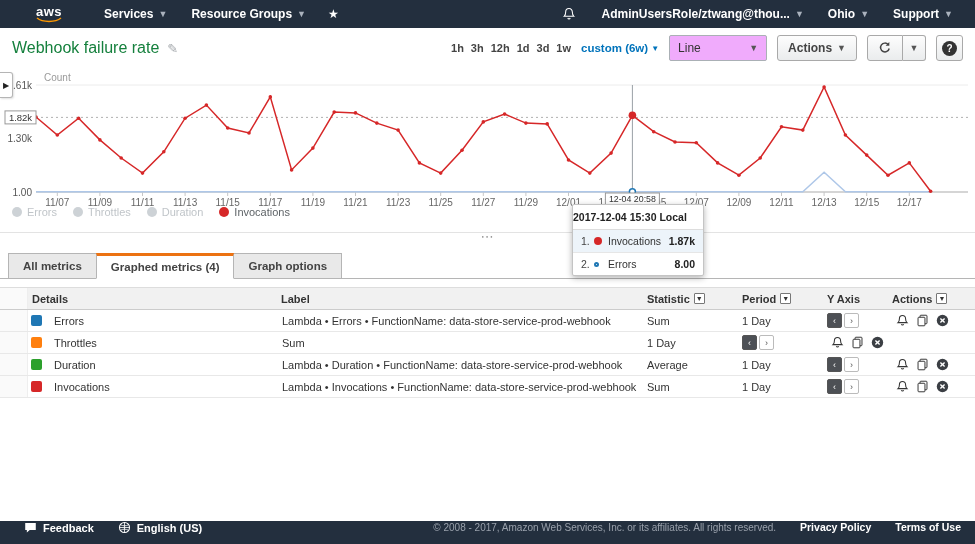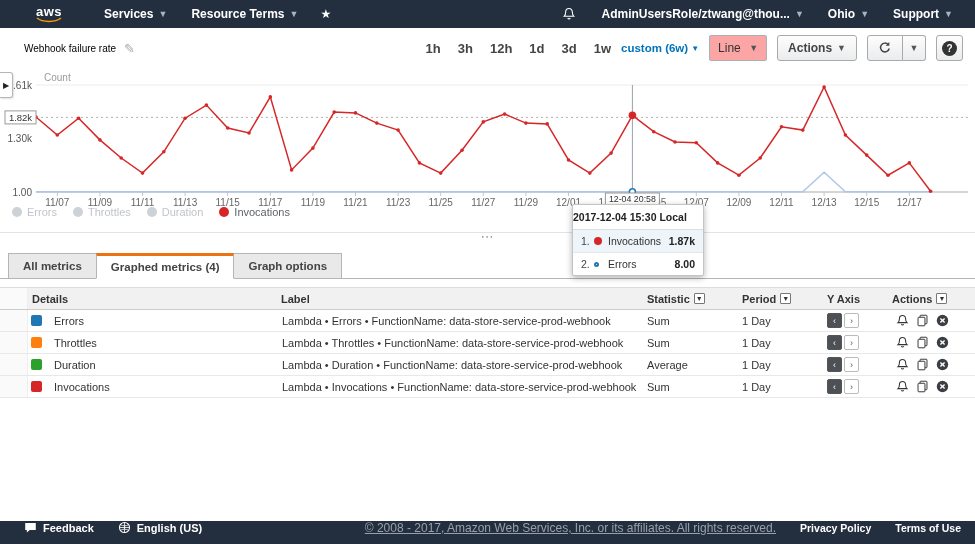--- a/index.html
+++ b/index.html
@@ -16,28 +16,28 @@
               color:#fff; padding:0 12px; height:28px; cursor:pointer; }
   .nav-item .caret { font-size:9px; color:#aab2bd; }
   .nav-left { display:flex; align-items:center; margin-left:30px; }
   .nav-right { margin-left:auto; display:flex; align-items:center; margin-right:10px; }
   .nav-pin { font-size:12px; color:#fff; padding:0 10px; cursor:pointer; }
   .nav-bell { padding:0 14px; cursor:pointer; display:flex; align-items:center; }
 
   
   .page-header { position:absolute; top:28px; left:0; width:975px; height:40px; background:#fff;
                  display:flex; align-items:center; }
-  .page-title { margin-left:24px; font-size:10px; color:#000000; }
+  .page-title { margin-left:12px; font-size:16px; color:#15803d; }
   .edit-pencil { margin-left:8px; color:#a5a9ad; font-size:13px; cursor:pointer; }
   .header-controls { margin-left:auto; margin-right:12px; display:flex; align-items:center; gap:10px; }
-  .time-ranges { display:flex; align-items:center; gap:17px; font-size:13px; font-weight:bold; color:#444; }
+  .time-ranges { display:flex; align-items:center; gap:7px; font-size:11px; font-weight:bold; color:#444; }
   .time-range { cursor:pointer; }
   .custom-range { color:#0073bb; cursor:pointer; display:flex; align-items:center; gap:3px; font-size:11.5px; font-weight:bold;}
   .custom-range .caret { font-size:8px; color:#0073bb; }
-  .select-box { width:58px; height:26px; border:1px solid #aab0b5; border-radius:2px; background:#fca5a5;
+  .select-box { width:98px; height:26px; border:1px solid #aab0b5; border-radius:2px; background:#f0abfc;
                 display:flex; align-items:center; justify-content:space-between; padding:5px 8px;
                 font-size:12px; color:#333; cursor:pointer; }
   .select-box .caret { font-size:9px; color:#555; }
   .btn { height:26px; border:1px solid #a9a9a9; border-radius:3px;
          background:linear-gradient(#fdfdfd,#eaeced); font-size:12px; font-weight:bold; color:#444;
          display:flex; align-items:center; justify-content:center; gap:5px; padding:0 10px; cursor:pointer; }
   .btn .caret { font-size:9px; color:#555; }
   .split { display:flex; }
   .split .btn:first-child { border-radius:3px 0 0 3px; width:36px; padding:0; }
   .split .btn:last-child { border-radius:0 3px 3px 0; width:23px; padding:0; border-left:none; }
@@ -107,42 +107,42 @@
   .ybtn.sel { background:#4d5055; color:#fff; }
   .ybtn.unsel { background:#fff; color:#555; border-color:#bbb; }
   .action-icons { display:flex; align-items:center; gap:7px; padding-left:8px; }
   .action-icons svg { cursor:pointer; }
 
   
   .footer { position:absolute; bottom:0; left:0; width:975px; height:23px; background:#232f3e;
             display:flex; align-items:flex-start; color:#fff; font-size:11px; }
   .footer-item { display:flex; align-items:center; gap:6px; font-weight:bold; margin-left:24px; cursor:pointer; }
   .footer-right { margin-left:auto; display:flex; align-items:center; gap:24px; margin-right:14px; }
-  .copyright { color:#99a0ab; font-size:12px;text-decoration:underline; }
+  .copyright { color:#99a0ab; font-size:10px; }
   .footer-link { color:#fff; font-size:10.5px; font-weight:bold; cursor:pointer; }
 </style>
 </head>
 <body>
 
 <div id="app">
 
   <div class="navbar">
     <div class="aws-logo-wrap">
       <span class="aws-logo-text">aws</span>
       <svg width="26" height="6">
           <path d="M1 1c5.5 4.5 18.5 4.5 24 0" stroke="#ff9900" fill="none" stroke-width="1.5"></path>
         </svg>
     </div>
     <div class="nav-left">
       <div class="nav-item">
         <span>Services</span>
         <span class="caret">▼</span>
       </div>
       <div class="nav-item">
-        <span>Resource Terms</span>
+        <span>Resource Groups</span>
         <span class="caret">▼</span>
       </div>
       <div class="nav-pin">★</div>
     </div>
     <div class="nav-right">
       <div class="nav-bell">
         <svg width="14" height="14" viewBox="0 0 16 16">
             <path d="M8 1.8c-2.4 0-3.8 1.7-3.8 4 0 2.9-.9 4.1-1.7 4.8h11c-.8-.7-1.7-1.9-1.7-4.8 0-2.3-1.4-4-3.8-4z" fill="none" stroke="#fff" stroke-width="1.2"></path>
             <path d="M6.6 12.6a1.5 1.5 0 0 0 2.8 0" fill="none" stroke="#fff" stroke-width="1.2"></path>
           </svg>
@@ -412,21 +412,20 @@
               <path d="M5.4 5.4l5.2 5.2M10.6 5.4l-5.2 5.2" stroke="#fff" stroke-width="1.7"></path>
             </svg>
           </div>
         </div>
         <div class="t-row">
           <div class="cell c0"></div>
           <div class="cell label-cell">
             <span class="swatch" style="background:#ff7f0e"></span>
             <span>Throttles</span>
           </div>
-          <div class="cell">Lambda • Throttles • FunctionName: data-store-service-prod-webhook</div>
           <div class="cell">Sum</div>
           <div class="cell">1 Day</div>
           <div class="cell yaxis-btns">
             <span class="ybtn sel">‹</span>
             <span class="ybtn unsel">›</span>
           </div>
           <div class="cell action-icons">
             <svg width="13" height="13" viewBox="0 0 16 16">
               <path d="M8 1.8c-2.4 0-3.8 1.7-3.8 4 0 2.9-.9 4.1-1.7 4.8h11c-.8-.7-1.7-1.9-1.7-4.8 0-2.3-1.4-4-3.8-4z" fill="none" stroke="#333" stroke-width="1.3"></path>
               <path d="M6.6 12.6a1.5 1.5 0 0 0 2.8 0" fill="none" stroke="#333" stroke-width="1.3"></path>

